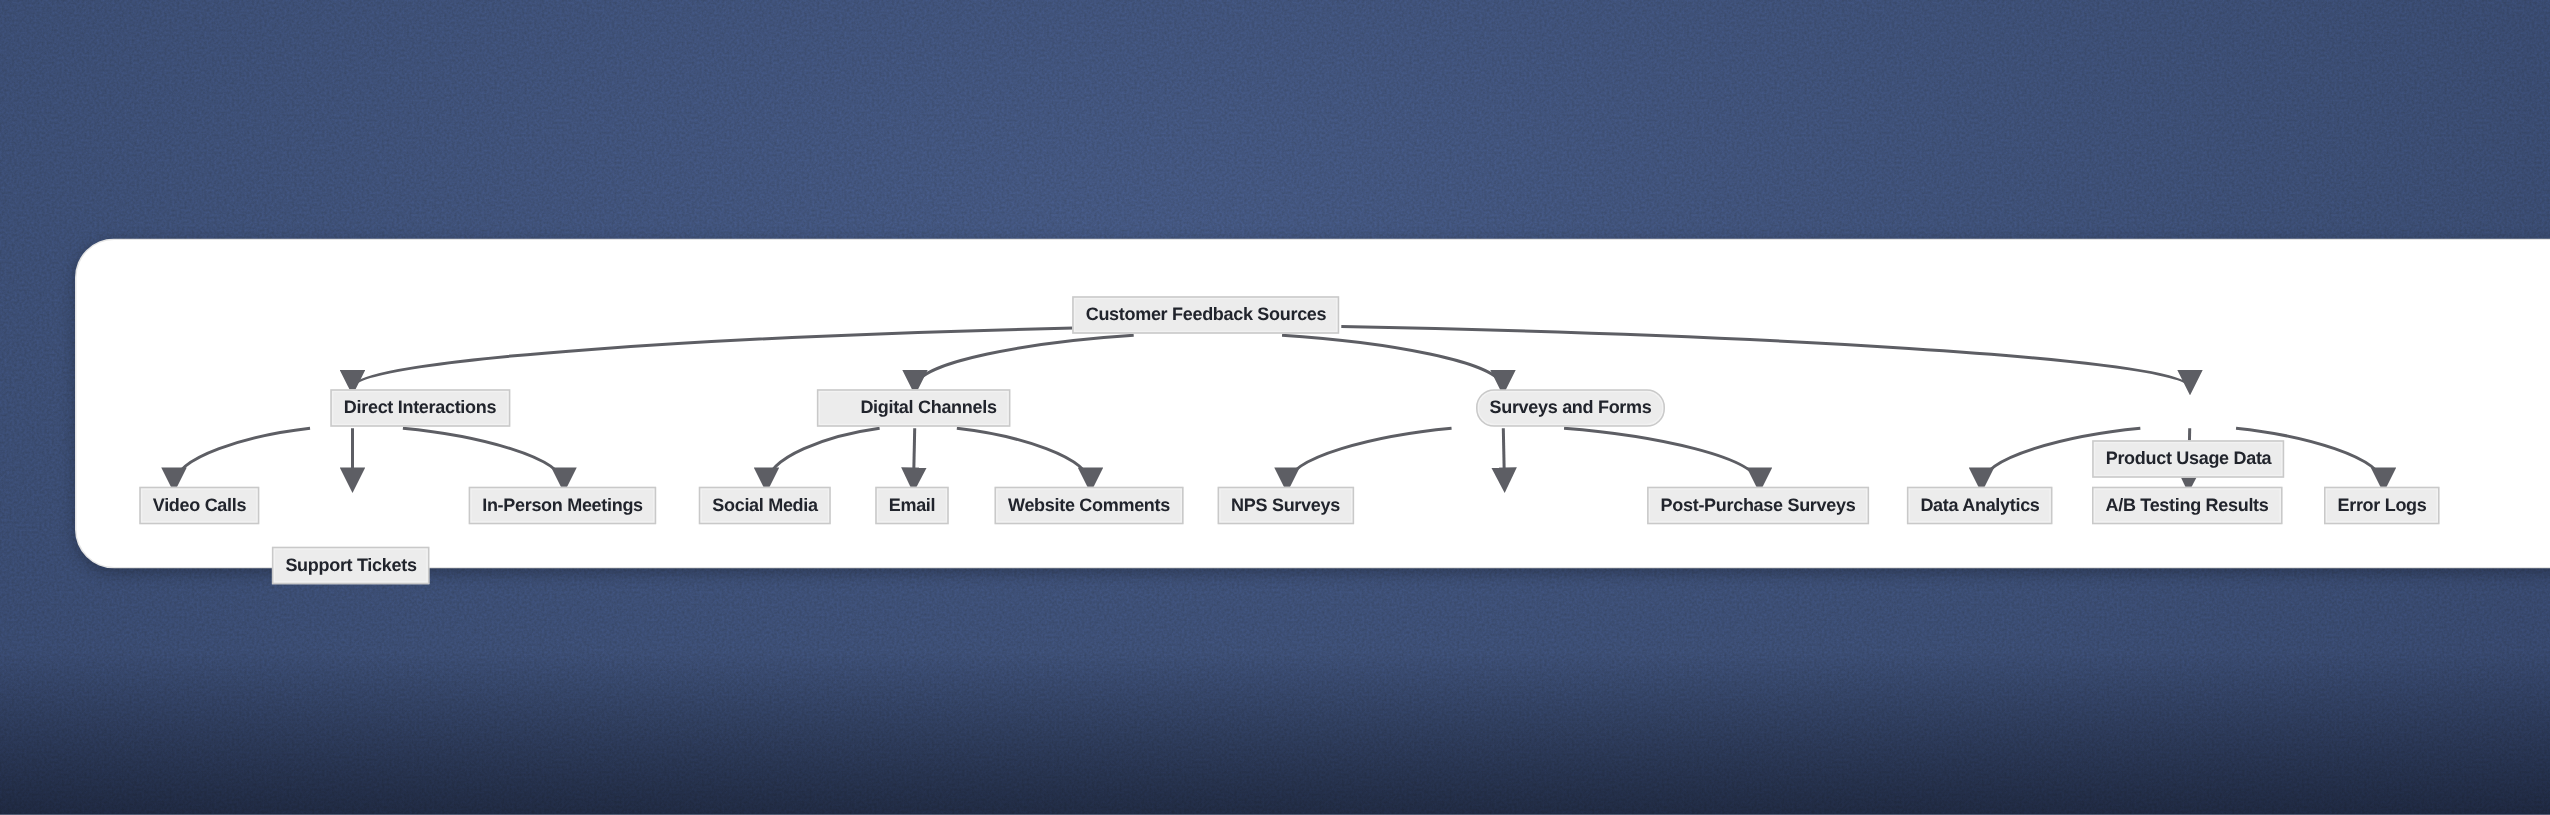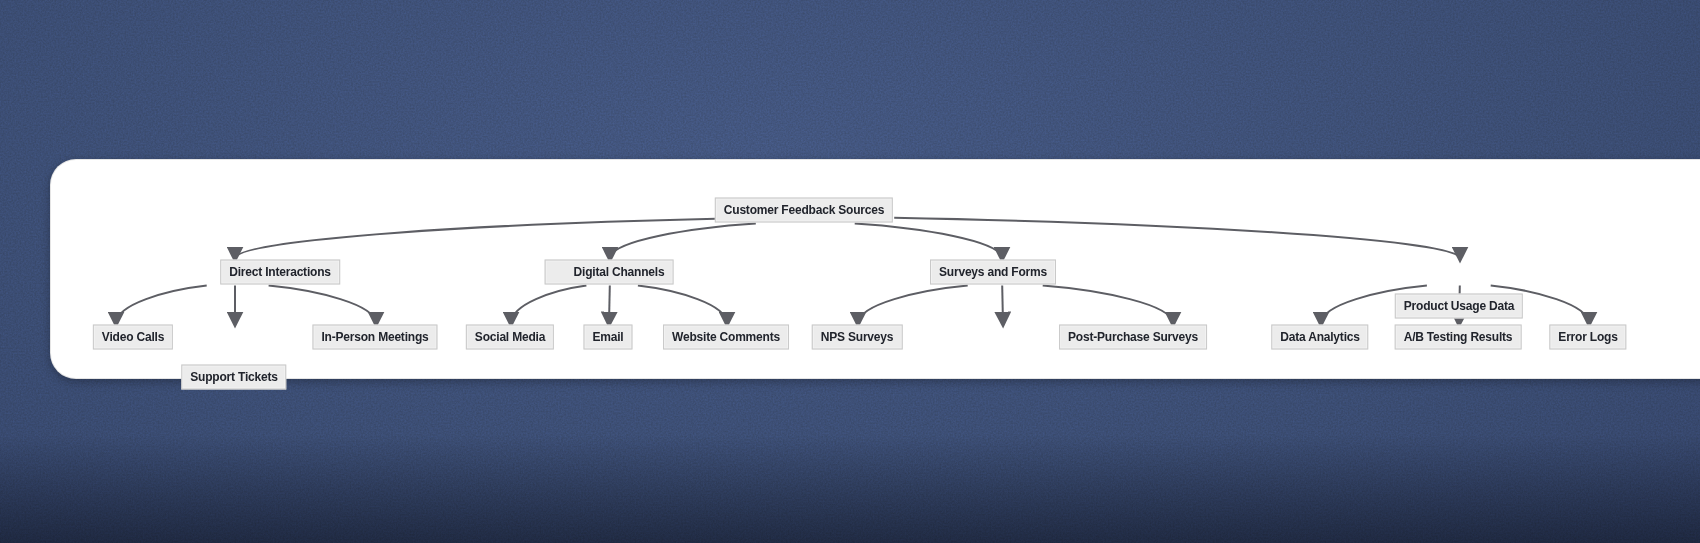--- a/index.html
+++ b/index.html
@@ -90,26 +90,26 @@
         <path d="M 991.7 125.5 C 1050.3 130.1, 1122.0 144.5, 1122.0 163.5" class="edge" marker-end="url(#arrowhead)"></path>
         <path d="M 1375.9 125.5 C 1328.2 130.1, 1270.0 144.5, 1270.0 163.5" class="edge" marker-end="url(#arrowhead)"></path>
         <path d="M 1408.8 125.5 L 1408.0 163.5" class="edge" marker-end="url(#arrowhead)"></path>
         <path d="M 1439.7 125.5 C 1483.9 130.1, 1538.0 144.5, 1538.0 163.5" class="edge" marker-end="url(#arrowhead)"></path>
       </g>
   </svg>
 
   <div class="node" style="left: 753px; top: 50px;">Customer Feedback Sources</div>
   <div class="node" style="left: 183px; top: 112px; margin-left: 46px;">Direct Interactions</div>
   <div class="node" style="left: 558px; top: 112px; padding-left: 28px;">Digital Channels</div>
-  <div class="node" style="left: 942px; top: 112px;">Surveys and Forms</div>
+  <div class="node" style="left: 996px; top: 112px; border-radius: 12px;">Surveys and Forms</div>
   <div class="node" style="left: 1408px; top: 112px; margin-top: 34px;">Product Usage Data</div>
   <div class="node" style="left: 82px; top: 177px;">Video Calls</div>
   <div class="node" style="left: 183px; top: 177px; margin-top: 40px;">Support Tickets</div>
   <div class="node" style="left: 324px; top: 177px;">In-Person Meetings</div>
   <div class="node" style="left: 459px; top: 177px;">Social Media</div>
   <div class="node" style="left: 557px; top: 177px;">Email</div>
   <div class="node" style="left: 675px; top: 177px;">Website Comments</div>
   <div class="node" style="left: 806px; top: 177px;">NPS Surveys</div>
-  <div class="node" style="left: 1082px; top: 177px;">Post-Purchase Surveys</div>
+  <div class="node" style="left: 1121px; top: 177px;">Post-Purchase Surveys</div>
   <div class="node" style="left: 1269px; top: 177px;">Data Analytics</div>
   <div class="node" style="left: 1407px; top: 177px;">A/B Testing Results</div>
   <div class="node" style="left: 1537px; top: 177px;">Error Logs</div>
 </div>
 
 </body></html>

